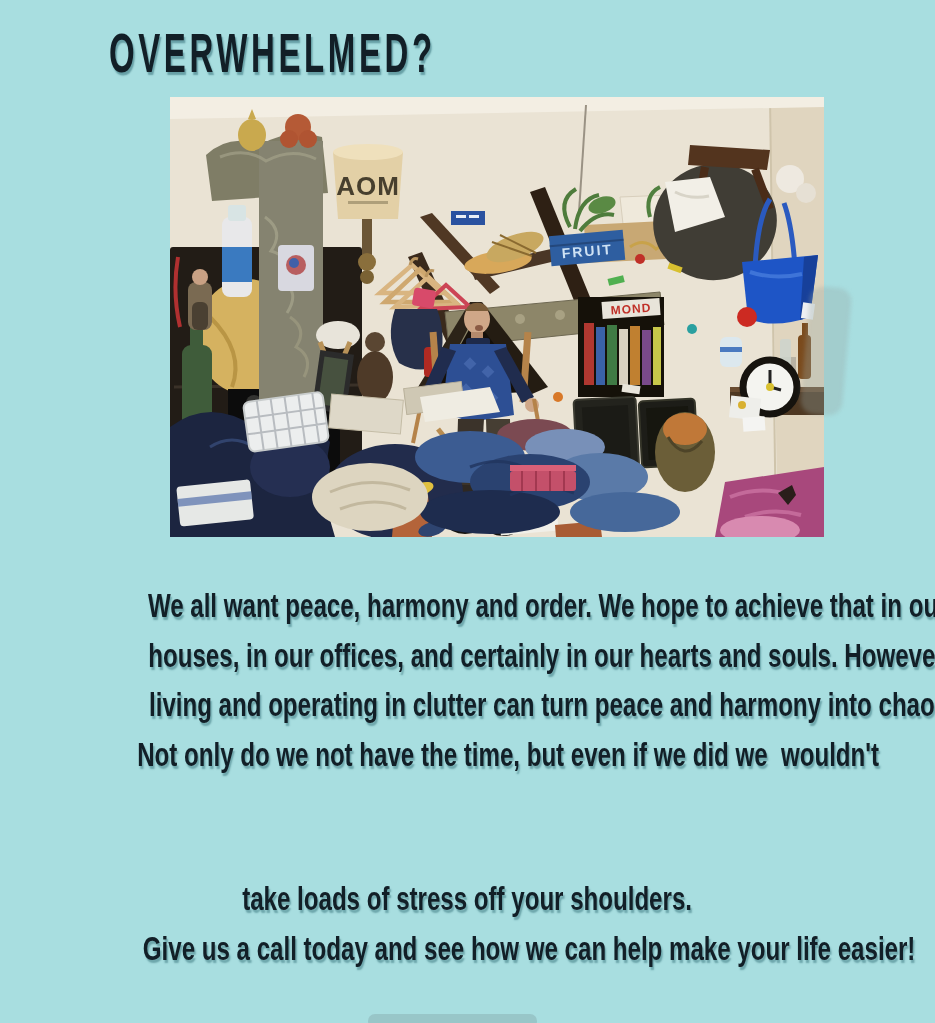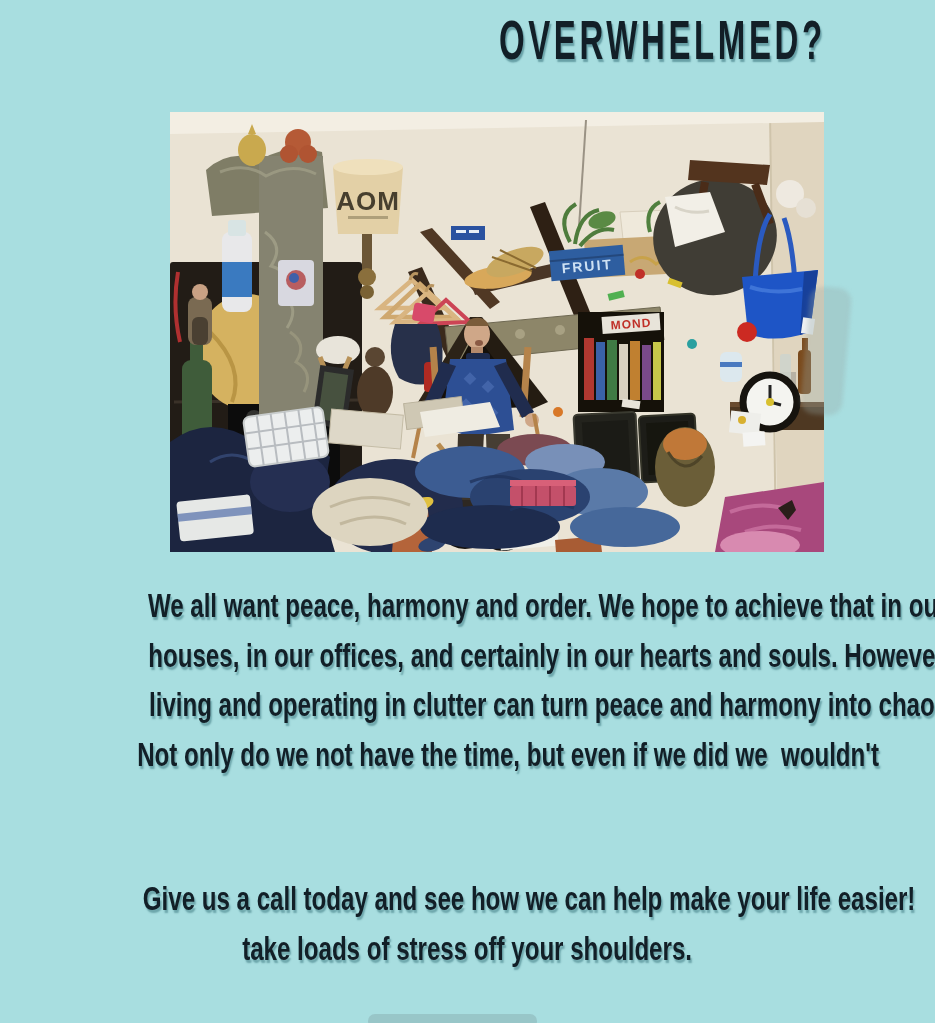--- a/index.html
+++ b/index.html
@@ -1,27 +1,27 @@
 <!DOCTYPE html>
 <html><head>
 <meta charset="utf-8">
 <style>
   html,body{margin:0;padding:0;}
   .page{
     position:relative; width:935px; height:1023px; overflow:hidden;
     background:#a8dee0;
     font-family:"Liberation Sans", sans-serif;
   }
-  .title-wrap{position:absolute; top:8px; left:0; width:935px; text-align:right;}
+  .title-wrap{position:absolute; top:21px; left:0; width:935px; text-align:left;}
   .title-text{
     display:inline-block; font-size:55px; font-weight:700; letter-spacing:6px;
     color:#121f27; transform:scaleX(0.60); transform-origin:50% 50%;
     text-shadow:2.5px 3px 2px rgba(25,85,95,0.45); white-space:pre;
   }
-  .photo-wrap{position:absolute; left:146px; top:112px; width:654px; height:440px;padding-left:24px;}
+  .photo-wrap{position:absolute; left:146px; top:97px; width:654px; height:440px;padding-left:24px;}
   .photo-wrap svg{display:block; width:654px; height:440px;}
   .watermark{
     position:absolute; left:805px; top:287px; width:42px; height:128px;
     background:rgba(148,168,166,0.32); border-radius:14px;
     transform:rotate(5deg); filter:blur(2px);
   }
   .para{position:absolute; left:0; width:935px; text-align:center;}
   .para .line{display:block; height:49.5px; line-height:49.5px; text-align:center;}
   .para .line span{
     display:inline-block; font-size:33px; font-weight:700; color:#121f27;
@@ -361,19 +361,19 @@
   <div class="watermark"></div>
 
   <div class="para para1">
     <div class="line"><span>We all want peace, harmony and order. We hope to achieve that in our</span></div>
     <div class="line"><span>houses, in our offices, and certainly in our hearts and souls. However,</span></div>
     <div class="line"><span>living and operating in clutter can turn peace and harmony into chaos.</span></div>
     <div class="line"><span>Not only do we not have the time, but even if we did we  wouldn't</span></div>
   </div>
 
   <div class="para para2">
+    <div class="line"><span>take loads of stress off your shoulders.</span></div>
     <div class="line"><span>Give us a call today and see how we can help make your life easier!</span></div>
-    <div class="line"><span>take loads of stress off your shoulders.</span></div>
   </div>
 
   <div class="bottom-button"></div>
 
 </div>
 
 </body></html>

